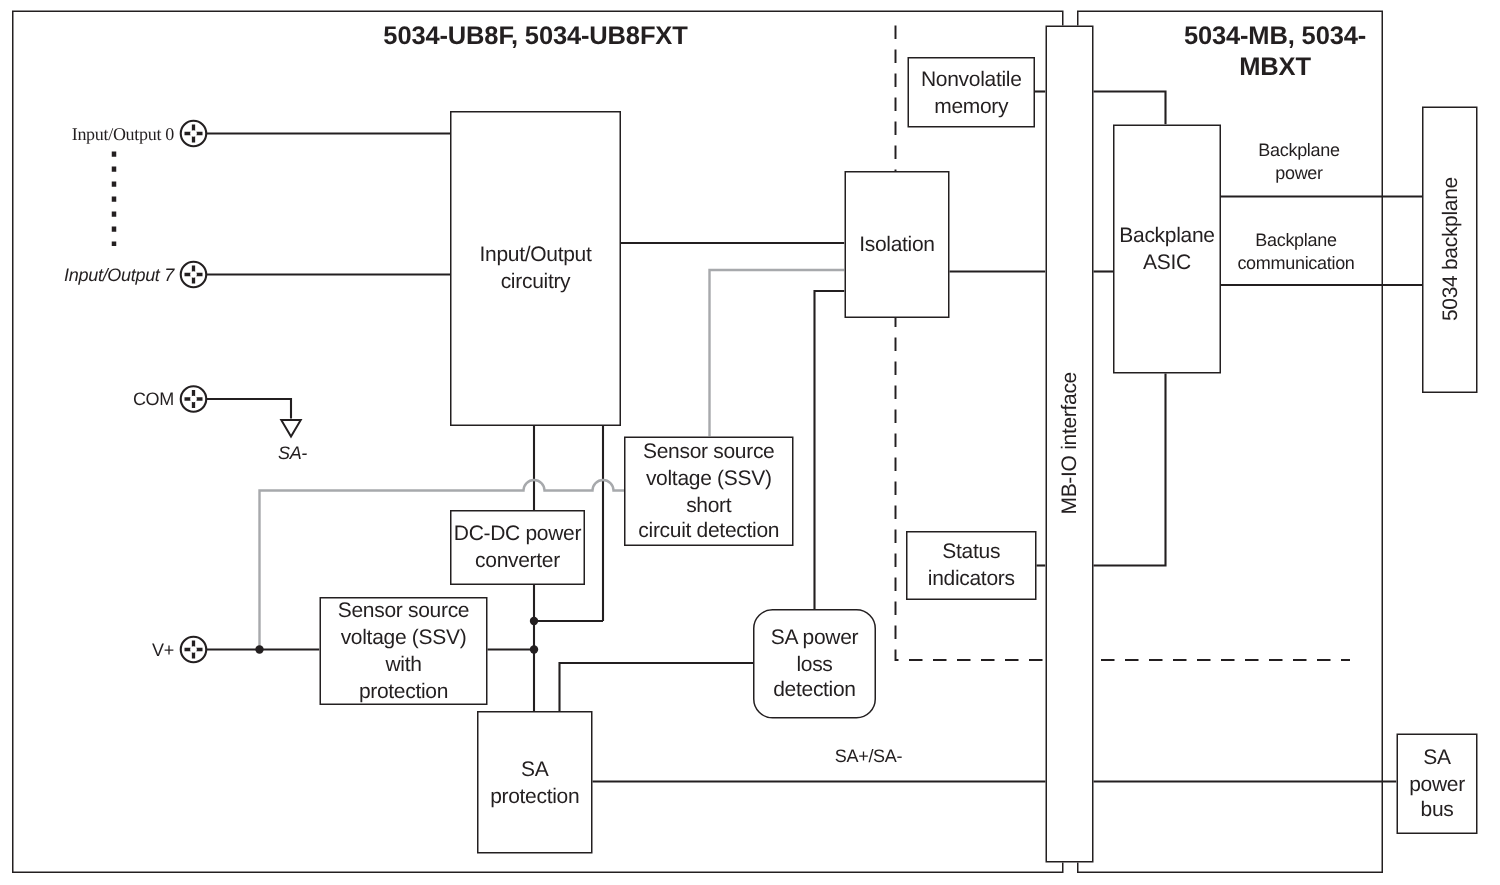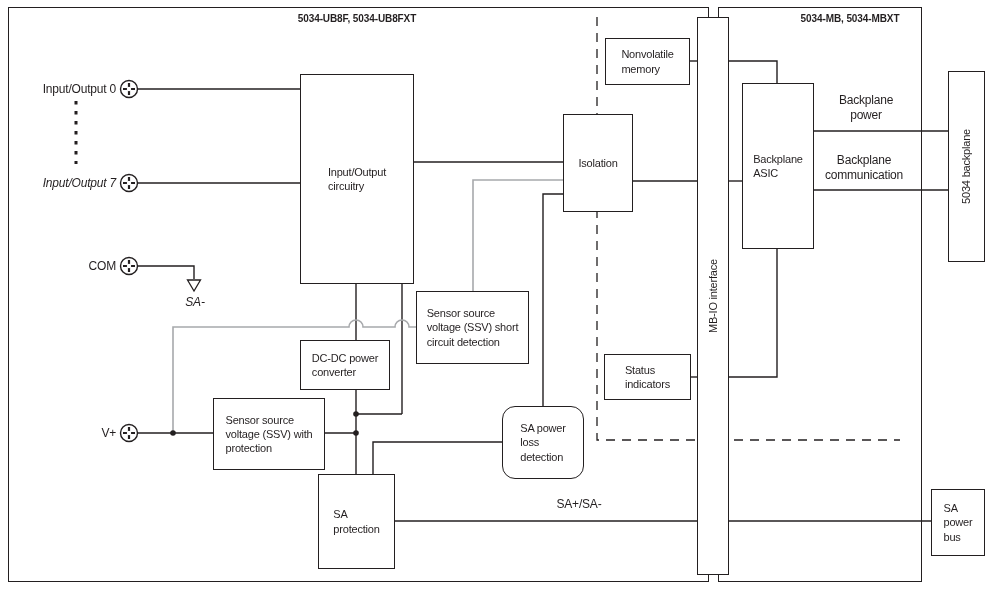--- a/index.html
+++ b/index.html
@@ -1,29 +1,29 @@
 <!DOCTYPE html>
 <html><head>
 <meta charset="utf-8">
 <style>
   html,body{margin:0;padding:0;background:#ffffff;}
   #stage{position:relative;width:1000px;height:590px;background:#fff;overflow:hidden;
          font-family:"Liberation Sans",sans-serif;color:#231f20;}
   #wires{position:absolute;left:0;top:0;z-index:0;}
   .outer{position:absolute;border:1.4px solid #231f20;background:transparent;z-index:1;}
   .box{position:absolute;border:1.4px solid #231f20;background:#fff;z-index:2;
-       display:flex;align-items:center;justify-content:center;
-       font-size:11px;line-height:1.28;letter-spacing:-0.2px;white-space:pre-line;}
+       display:flex;align-items:center;justify-content:center;text-align:center;
+       font-size:14px;line-height:1.28;letter-spacing:-0.2px;white-space:pre-line;}
   .bar{z-index:3;}
   .vtext{writing-mode:vertical-rl;transform:rotate(180deg);white-space:nowrap;}
   .lbl{position:absolute;z-index:4;font-size:12px;letter-spacing:-0.2px;line-height:1.25;
        white-space:pre-line;}
   .ctr{text-align:center;transform:translateX(-50%);}
   .rt{text-align:right;}
-  .title{font-weight:bold;font-size:10px;letter-spacing:-0.1px;}
+  .title{font-weight:bold;font-size:17px;letter-spacing:-0.1px;}
 </style>
 </head>
 <body>
 
 <div id="stage">
 
   <svg id="wires" width="1000" height="590">
     <g stroke="#231f20" stroke-width="1.4" fill="none">
       <path d="M138,89 H300"></path>
       <path d="M138,183 H300"></path>
@@ -120,21 +120,21 @@
   <div class="box" style="left:948px;top:71px;width:35px;height:189px;">
     <span class="vtext">5034 backplane</span>
   </div>
   <div class="box" style="left:931px;top:489px;width:52px;height:65px;">SA
 power
 bus</div>
 
   <div class="lbl title ctr" style="left:357px;top:13px;">5034-UB8F, 5034-UB8FXT</div>
   <div class="lbl title ctr" style="left:850px;top:13px;">5034-MB, 5034-MBXT</div>
 
-  <div class="lbl rt" style="left:12px;top:82px;width:104px;">Input/Output 0</div>
+  <div class="lbl rt" style="left:12px;top:82px;width:104px;font-family:Liberation Serif, serif;">Input/Output 0</div>
   <div class="lbl rt" style="left:12px;top:176px;width:104px;font-style:italic;">Input/Output 7</div>
   <div class="lbl rt" style="left:12px;top:259px;width:104px;">COM</div>
   <div class="lbl rt" style="left:12px;top:426px;width:104px;">V+</div>
   <div class="lbl ctr" style="left:195px;top:295px;font-style:italic;">SA-</div>
 
   <div class="lbl ctr" style="left:579px;top:497px;">SA+/SA-</div>
   <div class="lbl ctr" style="left:866px;top:93px;text-align:center;">Backplane
 power</div>
   <div class="lbl ctr" style="left:864px;top:153px;text-align:center;">Backplane
 communication</div>

